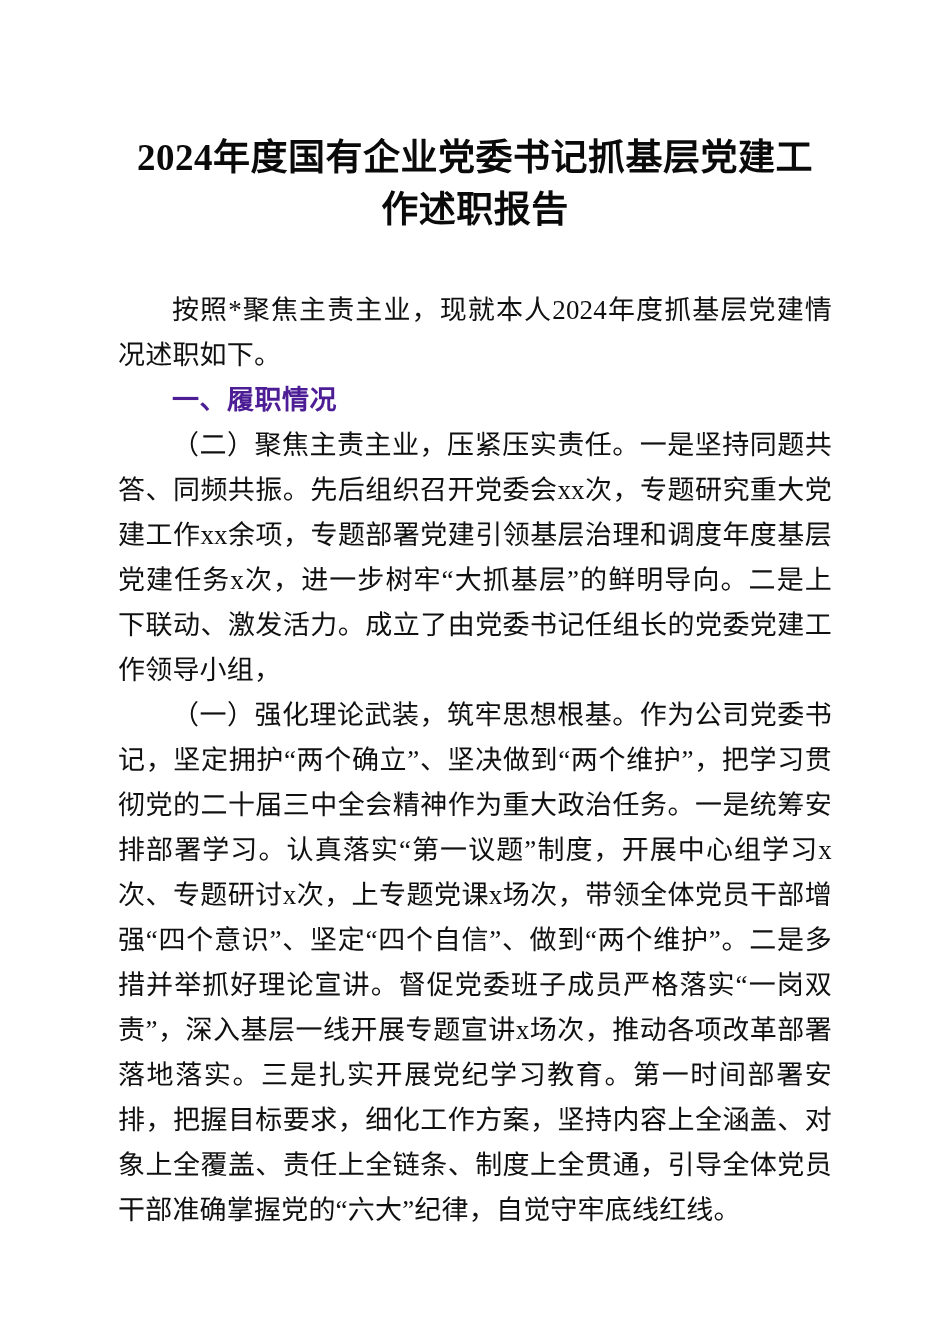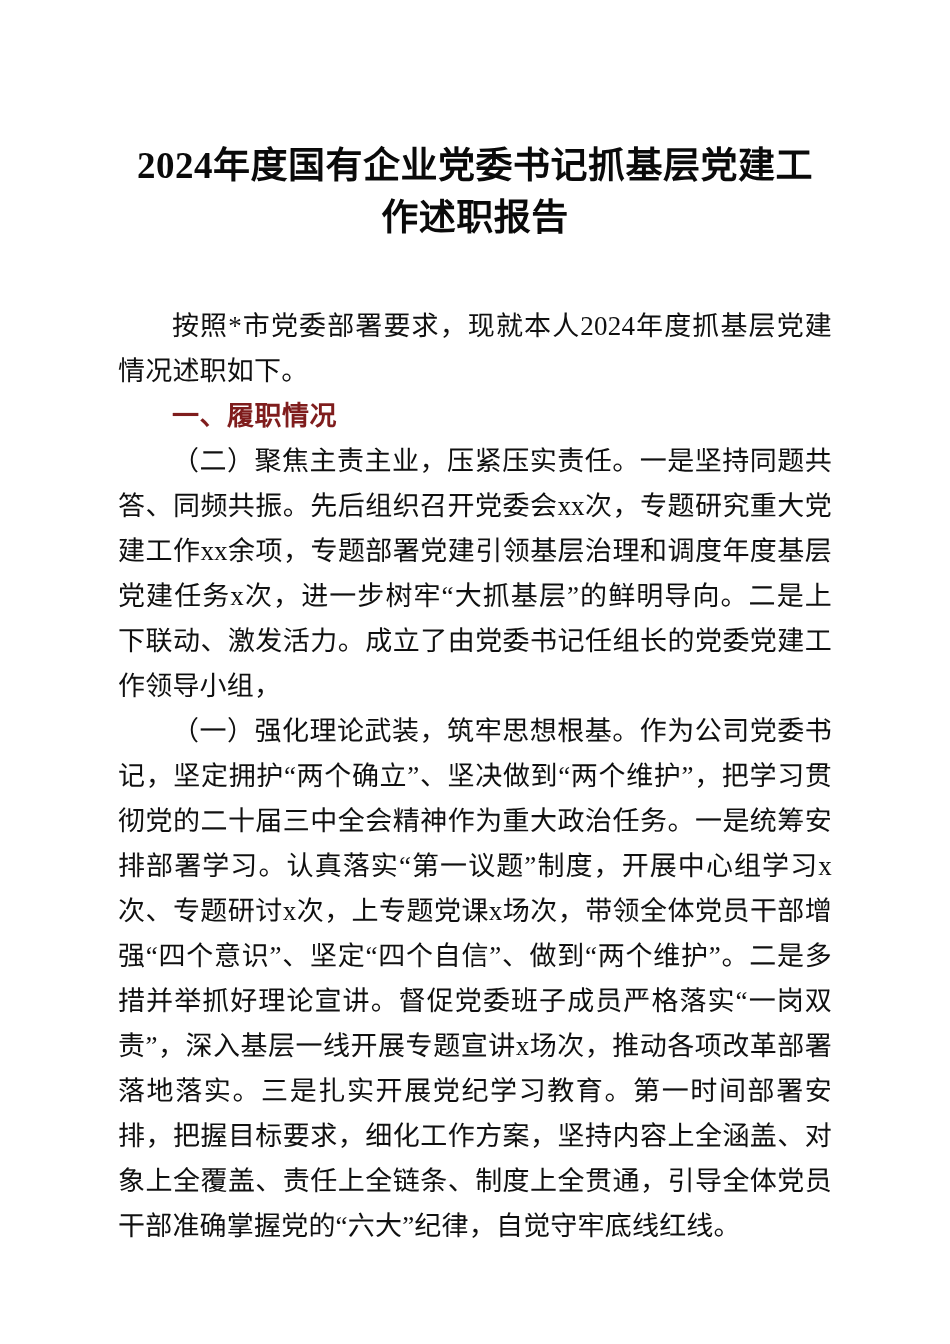--- a/index.html
+++ b/index.html
@@ -27,21 +27,21 @@
 
   .page-body {
     position: absolute;
     left: 118px;
     top: 0;
     width: 714px;
   }
 
   
   .doc-title {
-    margin: 12px;
+    margin: 4px;
     padding-top: 128px;
     text-align: center;
     font-family: "Liberation Serif", "DejaVu Serif", serif;
     font-weight: 700;
     font-size: 37px;
     line-height: 52px;
     letter-spacing: 0.5px;
     color: #0a0a0a;
     text-rendering: optimizeLegibility;
   }
@@ -53,21 +53,21 @@
 
   
   .section-heading {
     margin: 0;
     font-family: "Liberation Sans", "DejaVu Sans", sans-serif;
     font-weight: 700;
     font-size: 27px;
     line-height: 45px;
     letter-spacing: 0.5px;
     text-indent: 54px;
-    color: #7f1d1d;
+    color: #4c1d95;
   }
 
   
   .para {
     margin: 0;
     font-family: "Liberation Serif", "DejaVu Serif", serif;
     font-size: 27px;
     line-height: 45px;
     text-indent: 54px;
     text-align: justify;
@@ -80,21 +80,21 @@
 </head>
 <body>
 
 <div class="page">
   <div class="page-body">
 
     <h1 class="doc-title">2024年度国有企业党委书记抓基层党建工作述职报告</h1>
 
     <div class="title-gap"></div>
 
-    <p class="para">按照*市党委部署要求，现就本人2024年度抓基层党建情况述职如下。</p>
+    <p class="para">按照*聚焦主责主业，现就本人2024年度抓基层党建情况述职如下。</p>
 
     <h2 class="section-heading">一、履职情况</h2>
 
     <p class="para">（二）聚焦主责主业，压紧压实责任。一是坚持同题共答、同频共振。先后组织召开党委会xx次，专题研究重大党建工作xx余项，专题部署党建引领基层治理和调度年度基层党建任务x次，进一步树牢“大抓基层”的鲜明导向。二是上下联动、激发活力。成立了由党委书记任组长的党委党建工作领导小组，</p>
 
     <p class="para">（一）强化理论武装，筑牢思想根基。作为公司党委书记，坚定拥护“两个确立”、坚决做到“两个维护”，把学习贯彻党的二十届三中全会精神作为重大政治任务。一是统筹安排部署学习。认真落实“第一议题”制度，开展中心组学习x次、专题研讨x次，上专题党课x场次，带领全体党员干部增强“四个意识”、坚定“四个自信”、做到“两个维护”。二是多措并举抓好理论宣讲。督促党委班子成员严格落实“一岗双责”，深入基层一线开展专题宣讲x场次，推动各项改革部署落地落实。三是扎实开展党纪学习教育。第一时间部署安排，把握目标要求，细化工作方案，坚持内容上全涵盖、对象上全覆盖、责任上全链条、制度上全贯通，引导全体党员干部准确掌握党的“六大”纪律，自觉守牢底线红线。</p>
 
   </div>
 </div>
 

